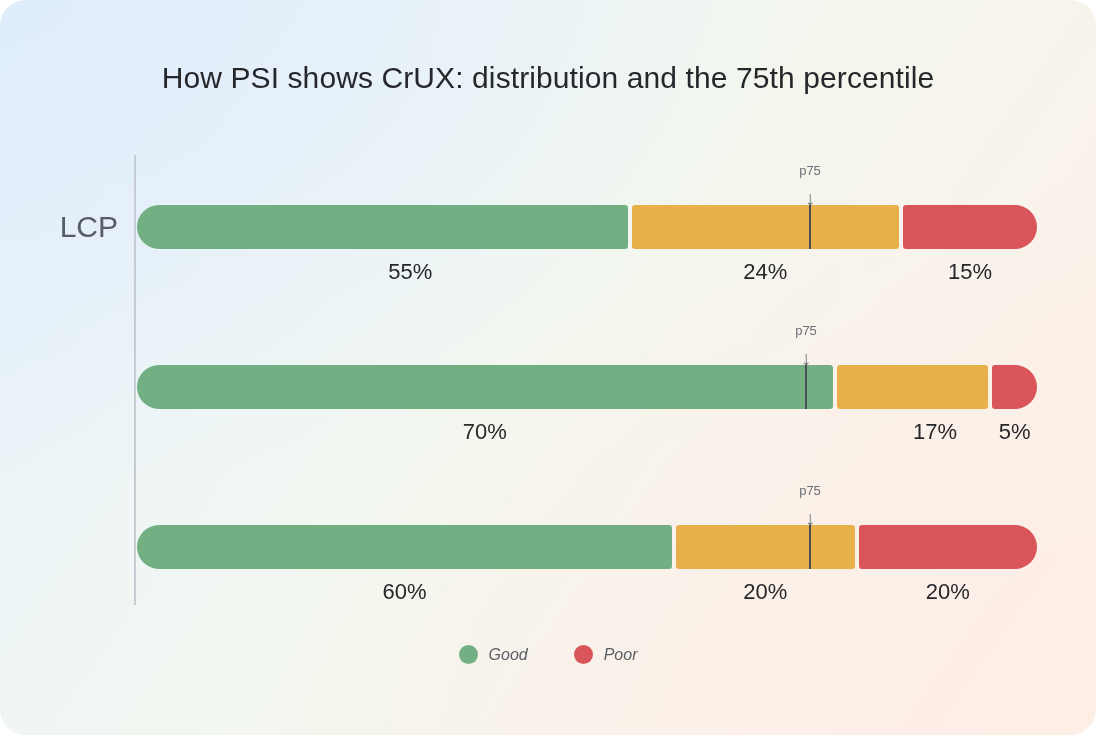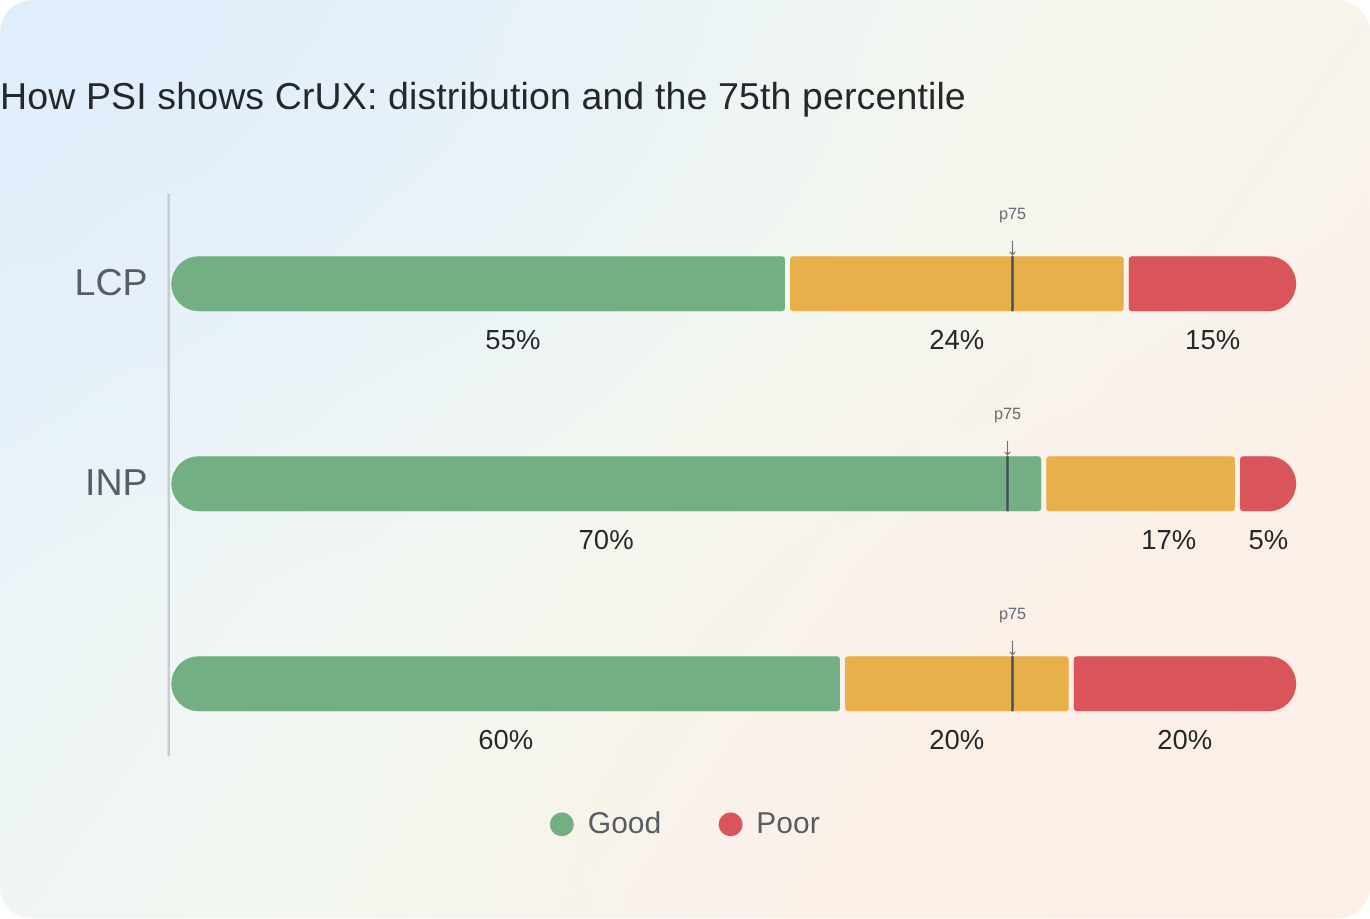--- a/index.html
+++ b/index.html
@@ -25,20 +25,21 @@
       radial-gradient(130% 130% at 100% 100%, #fdeee6 0%, rgba(253,238,230,0) 58%),
       linear-gradient(125deg, #e3effb 0%, #eef5f6 26%, #f3f7ef 48%, #f7f4ec 66%, #fbf1e9 85%, #fdefe8 100%);
   }
 
   
   #title {
     position: absolute;
     top: 57px;
     left: 0;
     width: 1096px;
+    text-align: center;
     font-size: 30px;
     line-height: 42px;
     color: #26272b;
     letter-spacing: 0.1px;
     font-weight: 400;
   }
 
   
   #plot {
     position: absolute;
@@ -152,23 +153,24 @@
     align-items: center;
     gap: 11px;
   }
   .legend-dot {
     width: 19px;
     height: 19px;
     border-radius: 50%;
     flex: none;
   }
   .legend-label {
-    font-size: 24px;
+    font-size: 16px;
     color: #585d63;
     white-space: nowrap;
+    font-style: italic;
   }
 </style>
 </head>
 <body>
 
 <div id="canvas">
 
   <div id="title">How PSI shows CrUX: distribution and the 75th percentile</div>
 
   <div id="plot">
@@ -184,21 +186,20 @@
             <div class="seg last" style="left: 766.2px; width: 133.8px; background: rgb(217, 85, 90);"></div>
             <div class="seg-label" style="left: 833.1px;">15%</div>
             <div class="p75" style="left: 673px;">
               <div class="p75-text">p75</div>
               <div class="p75-arrow">↓</div>
               <div class="p75-line"></div>
             </div>
           </div>
         </div>
         <div class="row" style="top: 315px;">
-          <div class="row-label">INP</div>
           <div class="track">
             <div class="seg first" style="left: 0px; width: 695.76px; background: rgb(114, 176, 131);"></div>
             <div class="seg-label" style="left: 347.88px;">70%</div>
             <div class="seg mid" style="left: 699.76px; width: 151.64px; background: rgb(232, 176, 75);"></div>
             <div class="seg-label" style="left: 798px;">17%</div>
             <div class="seg last" style="left: 855.4px; width: 44.6px; background: rgb(217, 85, 90);"></div>
             <div class="seg-label" style="left: 877.7px;">5%</div>
             <div class="p75" style="left: 669px;">
               <div class="p75-text">p75</div>
               <div class="p75-arrow">↓</div>

